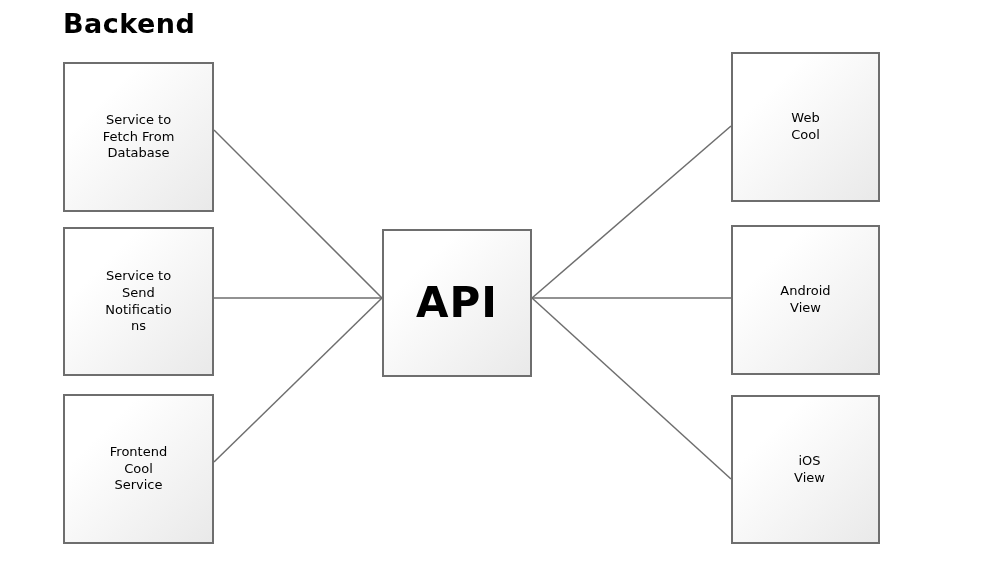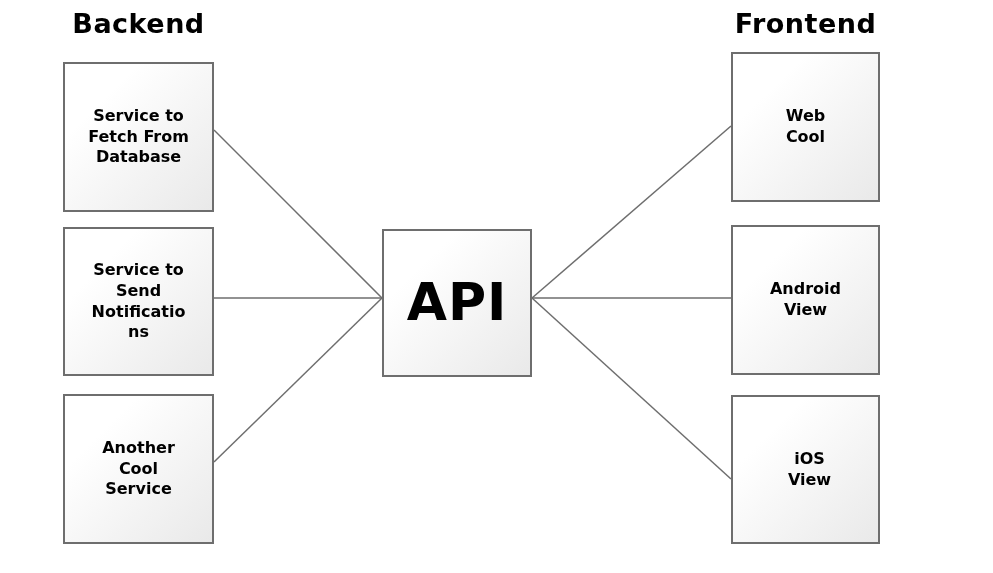--- a/index.html
+++ b/index.html
@@ -13,21 +13,21 @@
   }
   .edges-svg {
     position: absolute;
     left: 0; top: 0;
     width: 993px; height: 573px;
     z-index: 0;
   }
   .col-heading {
     position: absolute;
     top: 8px;
-    text-align: center;
+    text-align: left;
     font-size: 27px;
     font-weight: 800;
     color: #000000;
     letter-spacing: 0.5px;
     z-index: 2;
   }
   .heading-backend  { left: 63px;  width: 151px; }
   .heading-frontend { left: 731px; width: 149px; }
   .node {
     position: absolute;
@@ -35,27 +35,27 @@
     border: 2px solid #6e6e6e;
     background: linear-gradient(135deg, #ffffff 25%, #e9e9e9 100%);
     display: flex;
     align-items: center;
     justify-content: center;
     text-align: center;
     z-index: 1;
   }
   .node-label {
     white-space: pre-line;
-    font-size: 16px;
-    font-weight: 700;
+    font-size: 13px;
+    font-weight: 400;
     line-height: 1.3;
     color: #000000;
   }
   .api-label {
-    font-size: 52px;
+    font-size: 42px;
     font-weight: 800;
     letter-spacing: 1px;
     color: #000000;
     text-align: center;
   }
   
   .node-b1 { left: 63px;  top: 62px;  width: 151px; height: 150px; }
   .node-b2 { left: 63px;  top: 227px; width: 151px; height: 149px; }
   .node-b3 { left: 63px;  top: 394px; width: 151px; height: 150px; }
   .node-api{ left: 382px; top: 229px; width: 150px; height: 148px; }
@@ -72,37 +72,36 @@
       <line x1="214" y1="130" x2="382" y2="298" stroke="#6e6e6e" stroke-width="1.5"></line>
       <line x1="214" y1="298" x2="382" y2="298" stroke="#6e6e6e" stroke-width="1.5"></line>
       <line x1="214" y1="462" x2="382" y2="298" stroke="#6e6e6e" stroke-width="1.5"></line>
       <line x1="532" y1="298" x2="731" y2="126" stroke="#6e6e6e" stroke-width="1.5"></line>
       <line x1="532" y1="298" x2="731" y2="298" stroke="#6e6e6e" stroke-width="1.5"></line>
       <line x1="532" y1="298" x2="731" y2="479" stroke="#6e6e6e" stroke-width="1.5"></line>
     </svg>
 
   <div class="col-heading heading-backend">Backend</div>
 
-  <div class="col-heading heading-frontend">Frontend</div>
 
   <div class="node node-b1">
     <div class="node-label">Service to
 Fetch From
 Database</div>
   </div>
 
   <div class="node node-b2">
     <div class="node-label">Service to
 Send
 Notificatio
 ns</div>
   </div>
 
   <div class="node node-b3">
-    <div class="node-label">Another
+    <div class="node-label">Frontend
 Cool
 Service</div>
   </div>
 
   <div class="node node-api">
     <div class="node-label api-label">API</div>
   </div>
 
   <div class="node node-f1">
     <div class="node-label">Web

